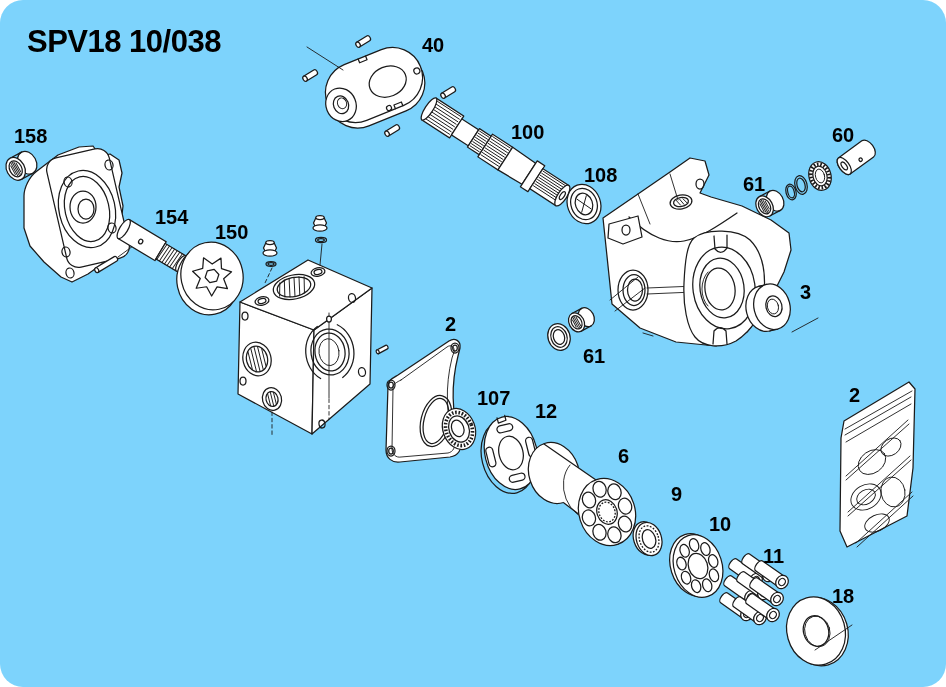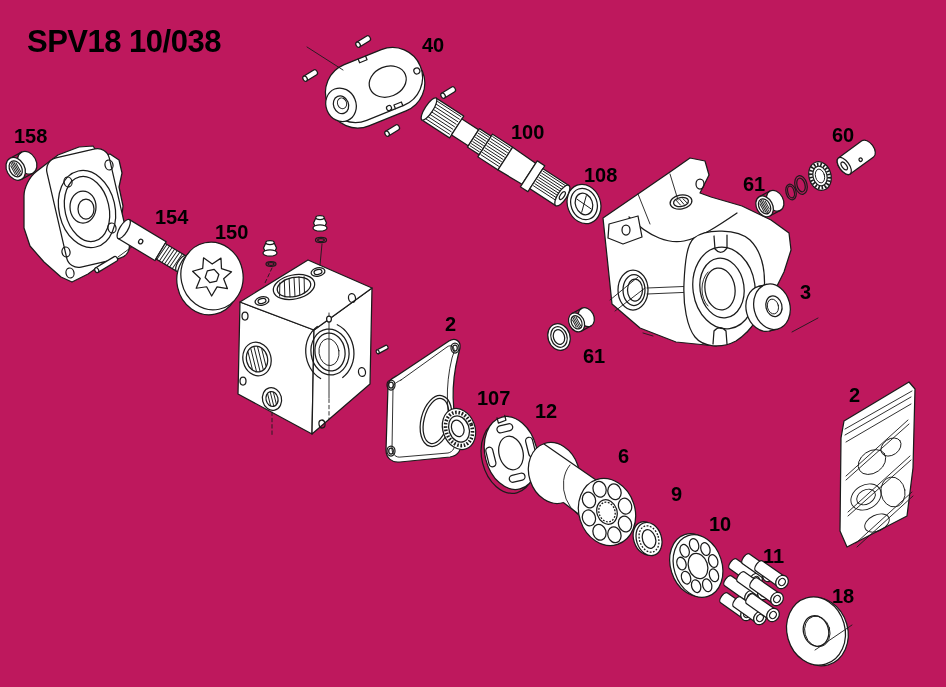--- a/index.html
+++ b/index.html
@@ -1,17 +1,17 @@
 <!DOCTYPE html>
 <html><head>
 <meta charset="utf-8">
 <style>
   html,body { margin:0; padding:0; background:#ffffff; }
-  .page { position:relative; width:946px; height:687px; background:#be185d; overflow:hidden;
-          font-family:"Liberation Sans", sans-serif; }
+  .page { position:relative; width:946px; height:687px; background:#7dd3fc; overflow:hidden;
+          font-family:"Liberation Sans", sans-serif;border-radius:23px; }
   svg { position:absolute; left:0; top:0; }
   .s  { fill:none; stroke:#1b1b1b; stroke-width:1.25; stroke-linecap:round; stroke-linejoin:round; }
   .f  { fill:#ffffff; }
   .h  { stroke-width:0.9; }
   .d  { stroke-dasharray:3.5 2.8; }
   .rol { fill:none; stroke:#1b1b1b; stroke-width:3.6; stroke-dasharray:1.6 1.7; }
   .spl { fill:none; stroke:#1b1b1b; stroke-width:1.3; stroke-dasharray:1.8 1.5; }
   text.t1 { font-weight:700; font-size:31px; letter-spacing:-0.5px; fill:#000; }
   text.t2 { font-weight:700; font-size:20px; fill:#000; }
 </style>

